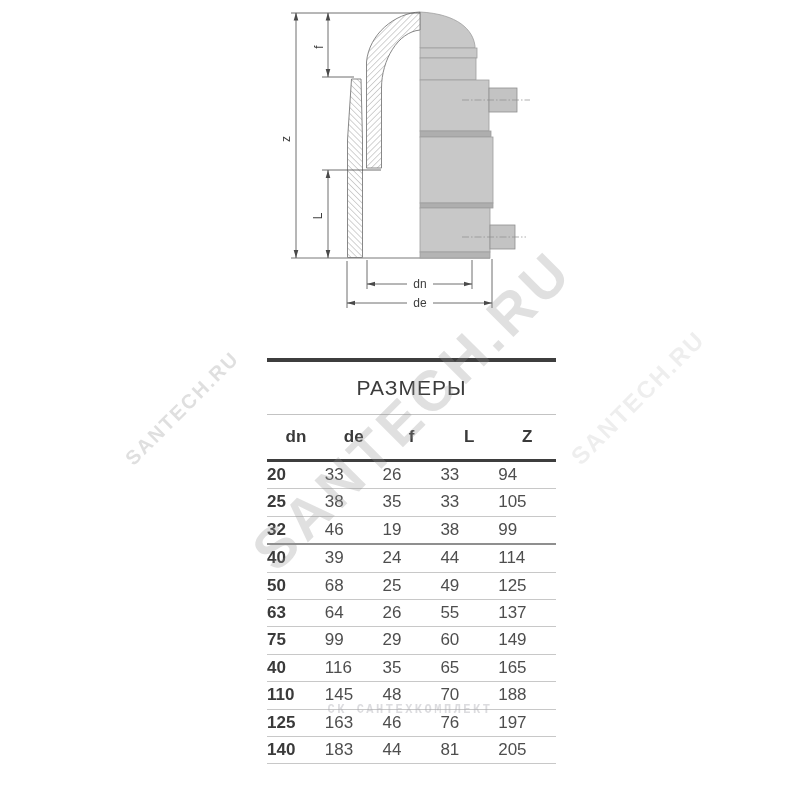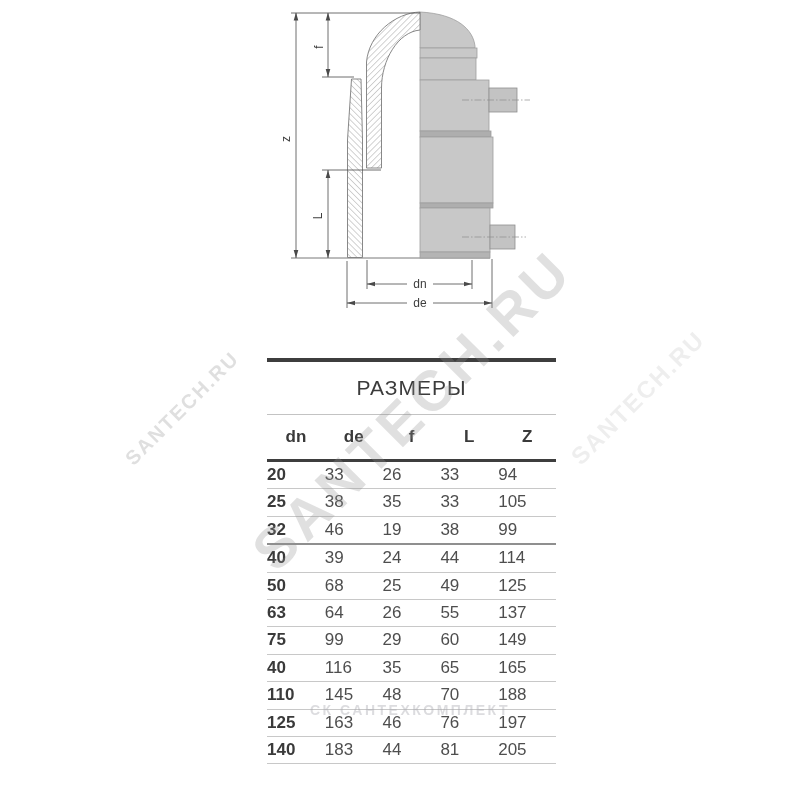--- a/index.html
+++ b/index.html
@@ -30,21 +30,21 @@
   .wm-big{left:152px;top:375px;width:500px;height:70px;line-height:70px;
           font-size:57px;letter-spacing:5px;color:rgba(145,145,145,0.28);
           transform:rotate(-45deg);}
   .wm-right{left:528px;top:383px;width:200px;height:30px;line-height:30px;
             font-size:24px;letter-spacing:2px;color:rgba(150,150,150,0.16);
             transform:rotate(-45deg);}
   .wm-topleft{left:92px;top:393px;width:160px;height:30px;line-height:30px;
               font-size:20px;letter-spacing:2px;color:rgba(150,150,150,0.30);
               transform:rotate(-45deg);}
   .wm-company{left:250px;top:700px;width:300px;height:20px;line-height:20px;
-              font-size:14px;letter-spacing:2.5px;color:rgba(168,168,175,0.40);}
+              font-size:12px;letter-spacing:2.5px;color:rgba(168,168,175,0.40);font-family:Liberation Mono, monospace;}
 </style>
 </head>
 <body>
 
 <div class="canvas">
 
   <svg id="drawing" width="800" height="340" viewBox="0 0 800 340">
     <defs>
       <pattern id="hCap" width="4.2" height="4.2" patternUnits="userSpaceOnUse" patternTransform="rotate(45)">
         <line x1="0" y1="0" x2="0" y2="4.2" stroke="#9b9b9b" stroke-width="0.9"></line>

